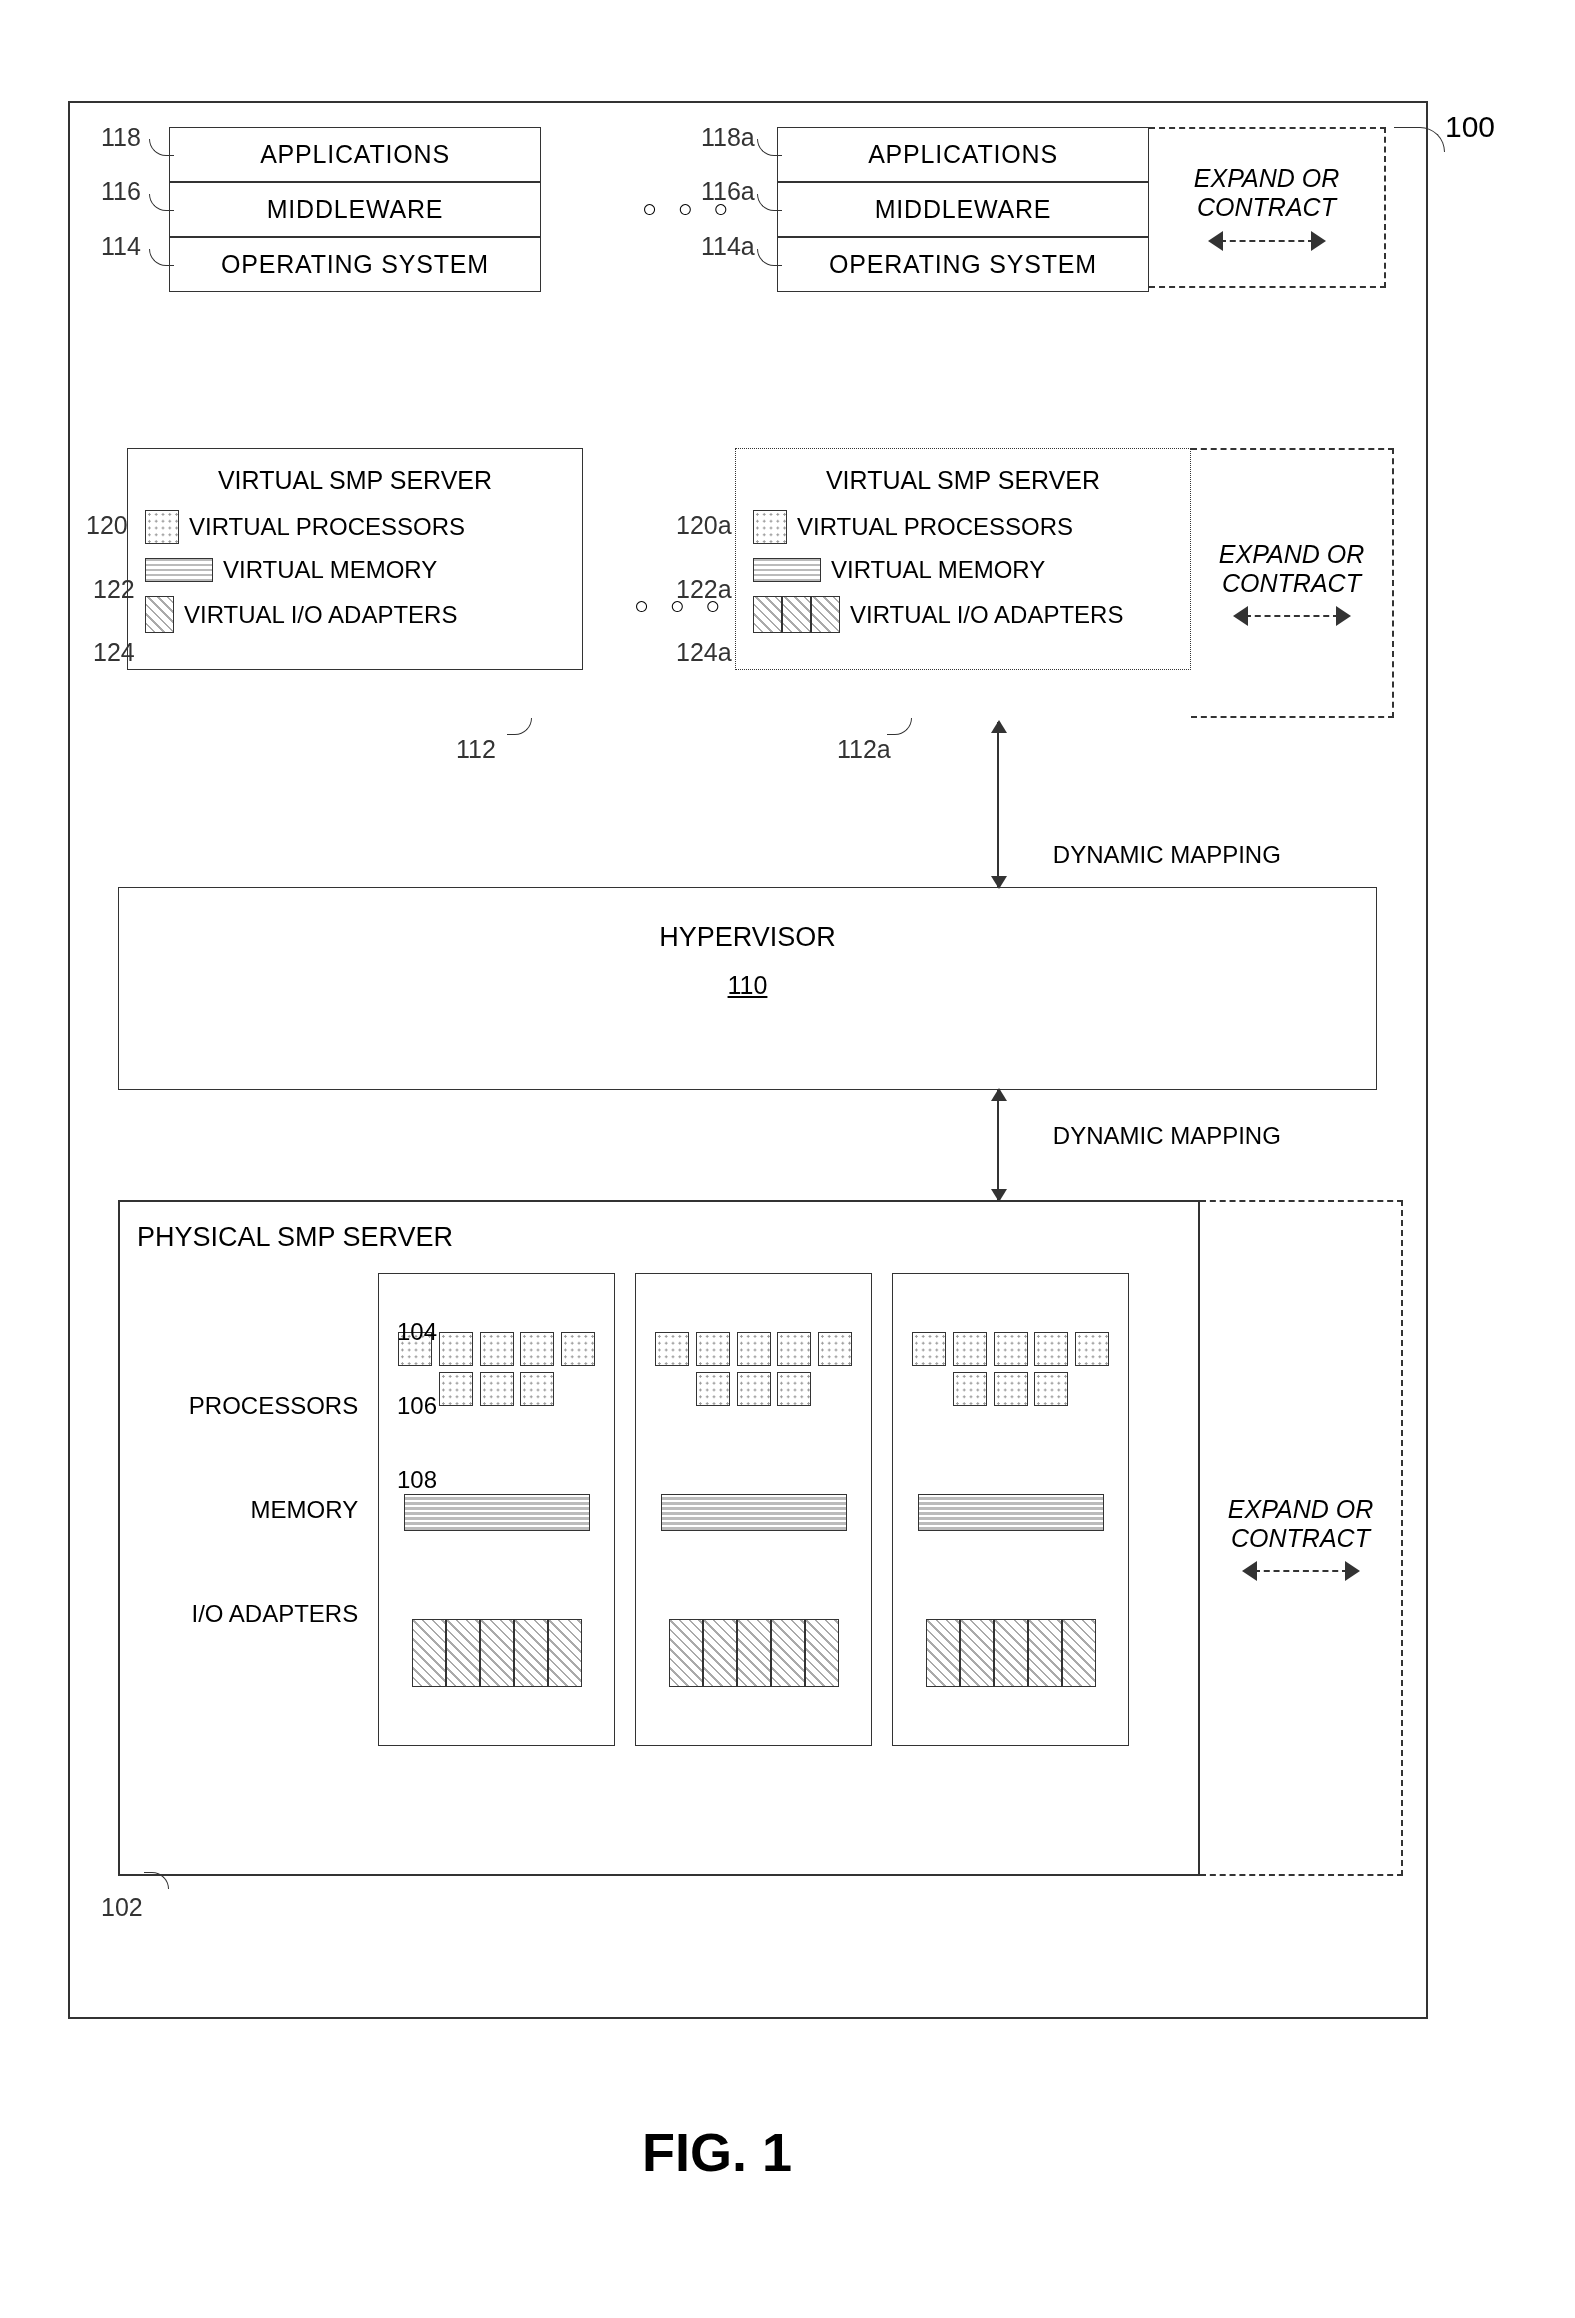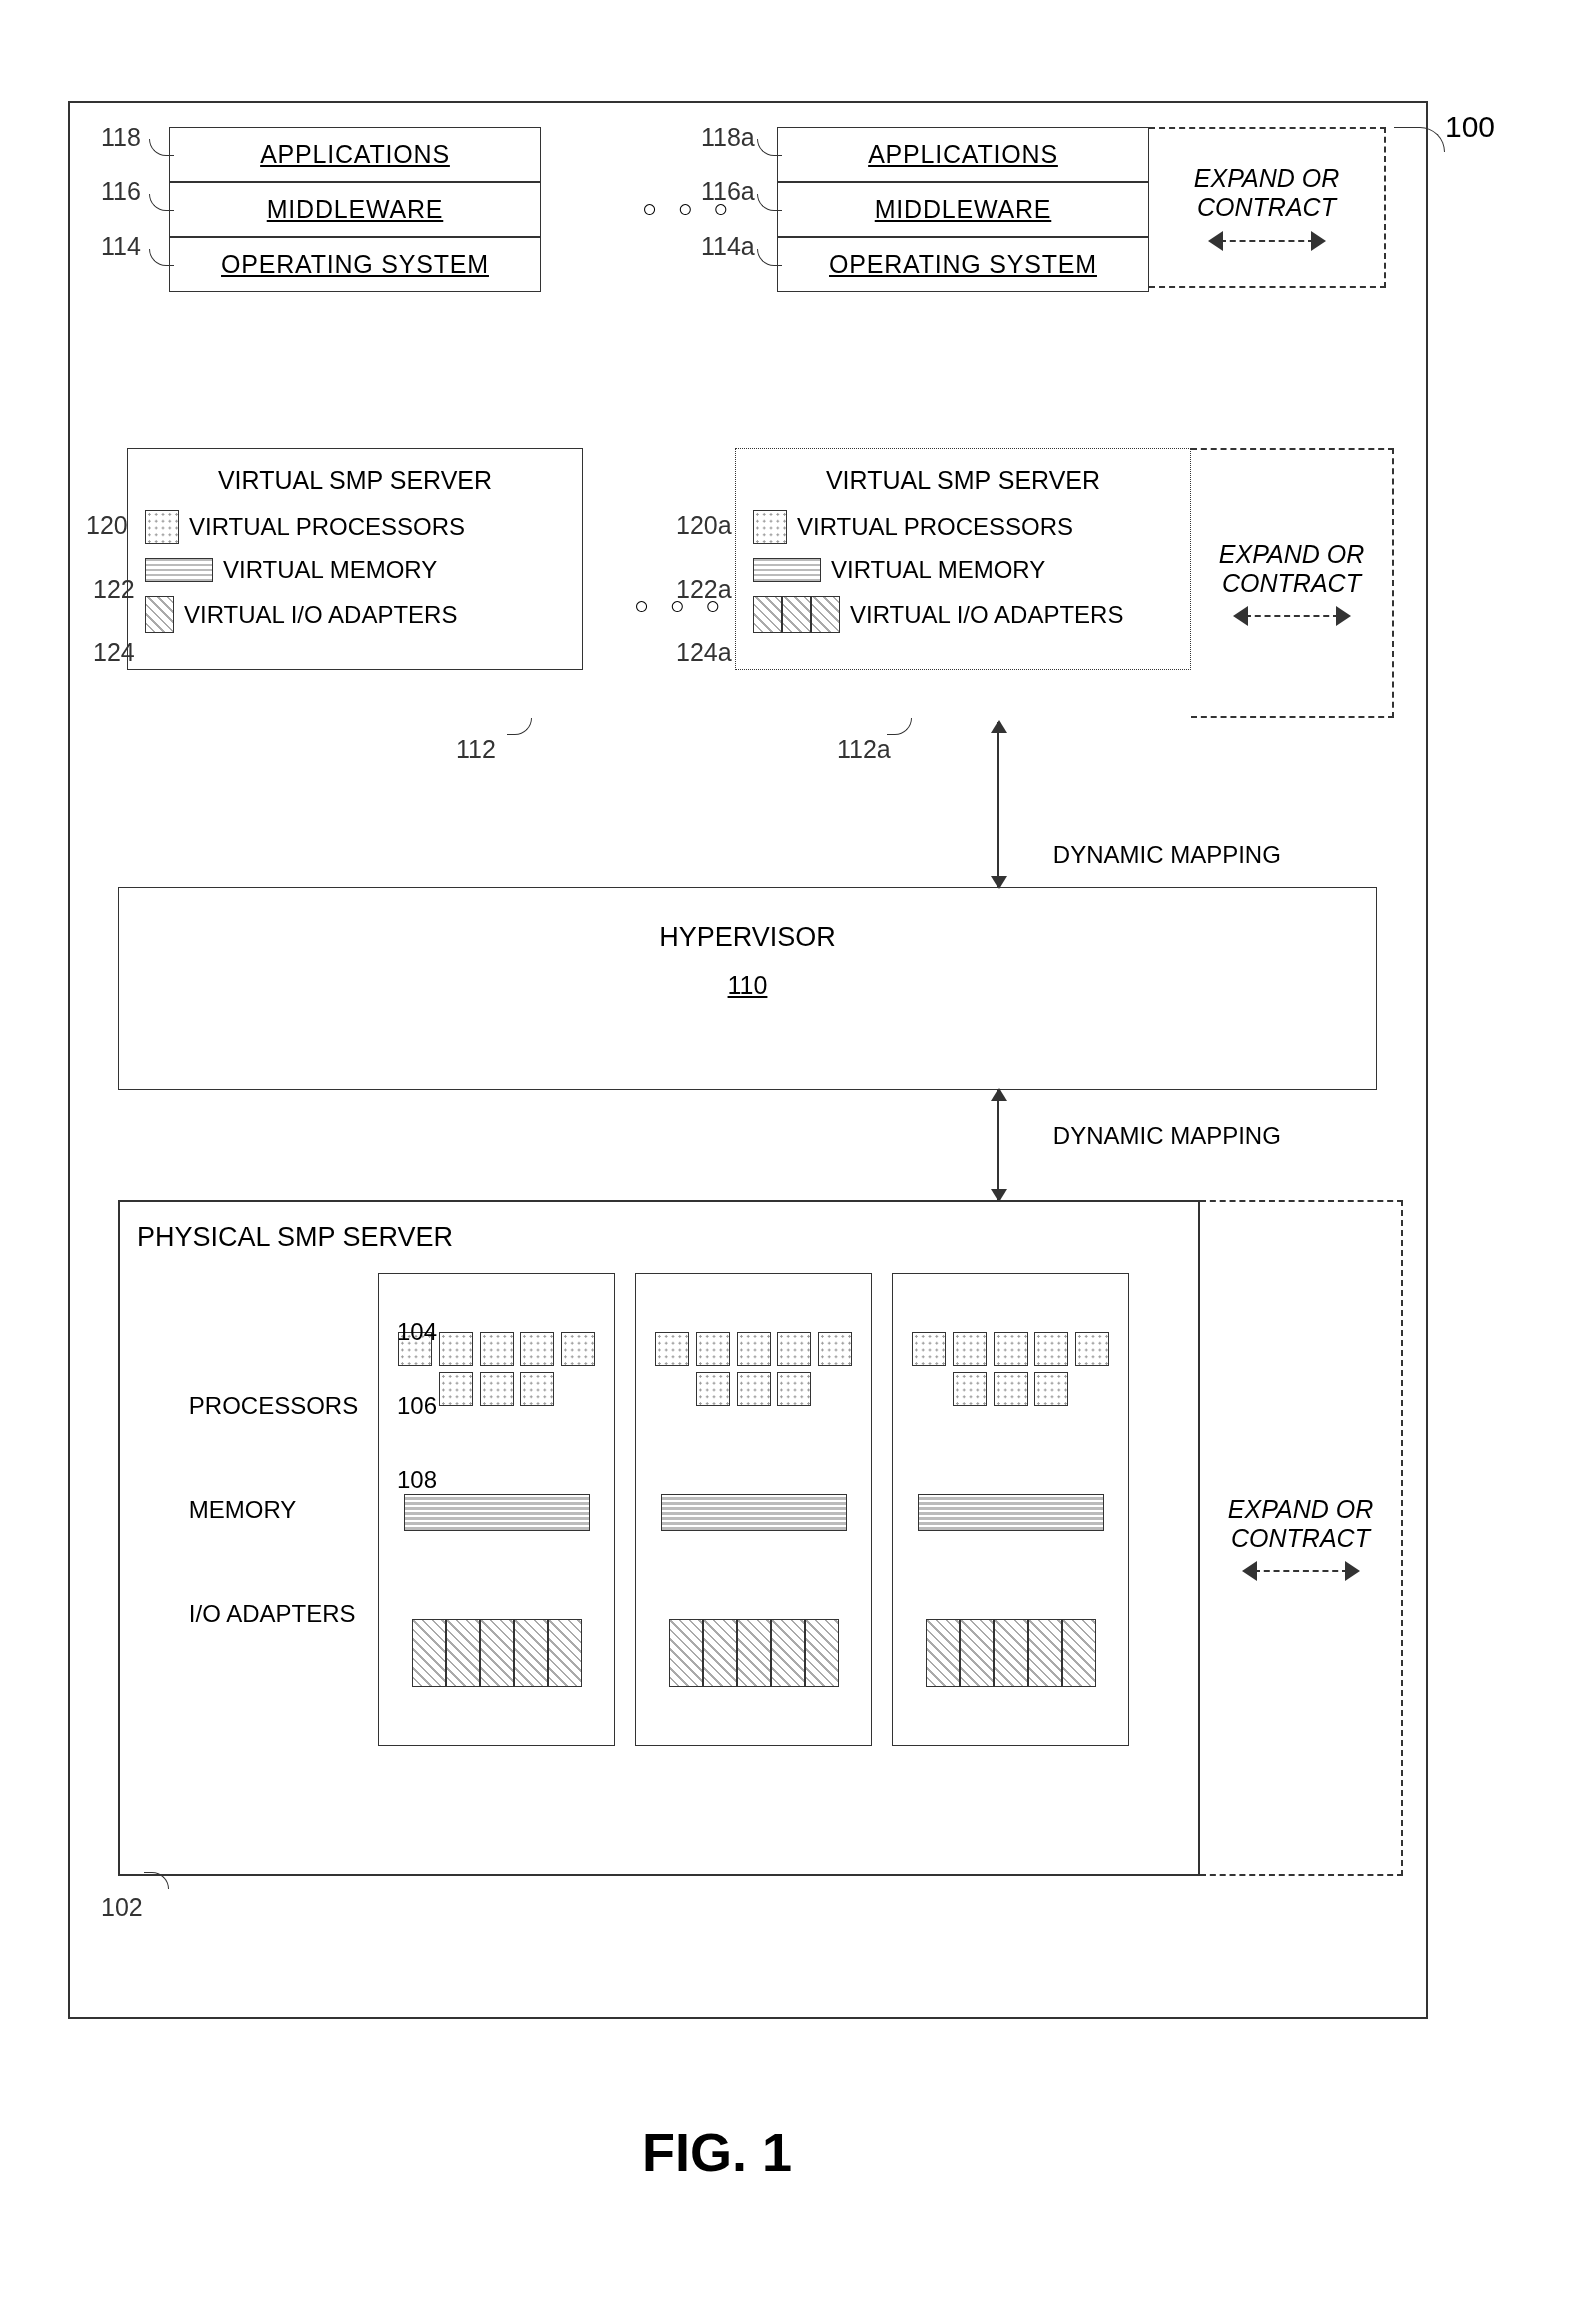--- a/index.html
+++ b/index.html
@@ -53,21 +53,20 @@
   height: 17px;
   border-bottom: 1.7px solid #333;
   border-left: 1.7px solid #333;
   border-bottom-left-radius: 17px;
 }
 
 
 .sw-stack {
   position: absolute;
   width: 372px;
-  text-decoration: underline;
 }
 .sw-box {
   border: 1.7px solid #333;
   padding: 12px 8.4px;
   text-align: center;
   font-size: 25px;
   letter-spacing: 0.8px;
   background: #fff;
 }
 .sw-stack-1 { left: 169px; top: 127px; }
@@ -229,21 +228,21 @@
   gap: 20px;
   align-items: center;
   justify-content: center;
 }
 .pserver-labels {
   display: flex;
   flex-direction: column;
   font-size: 24px;
   gap: 76px;
   padding: 34px 0;
-  text-align: left;
+  text-align: right;
 }
 .pcard {
   border: 1.7px solid #333;
   width: 237px;
   height: 473px;
   display: flex;
   flex-direction: column;
   align-items: center;
   justify-content: space-around;
   padding: 13.5px 8.4px;

